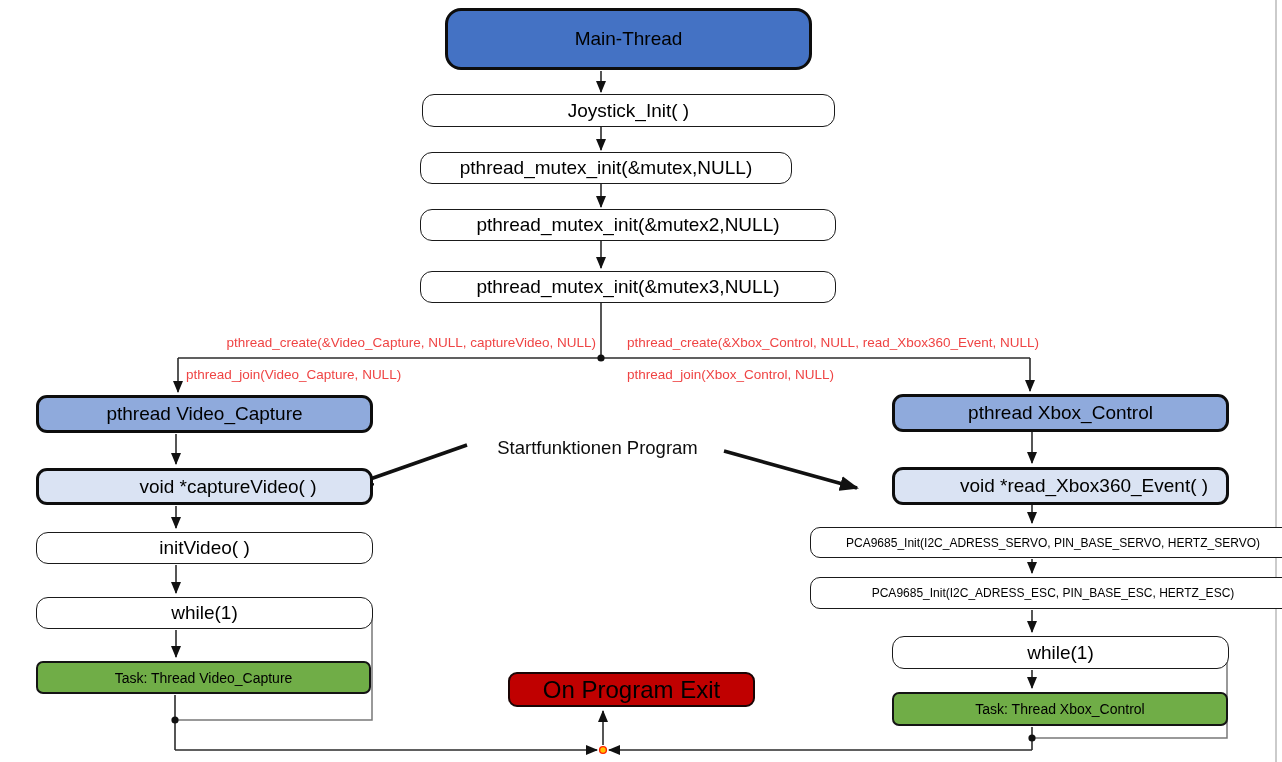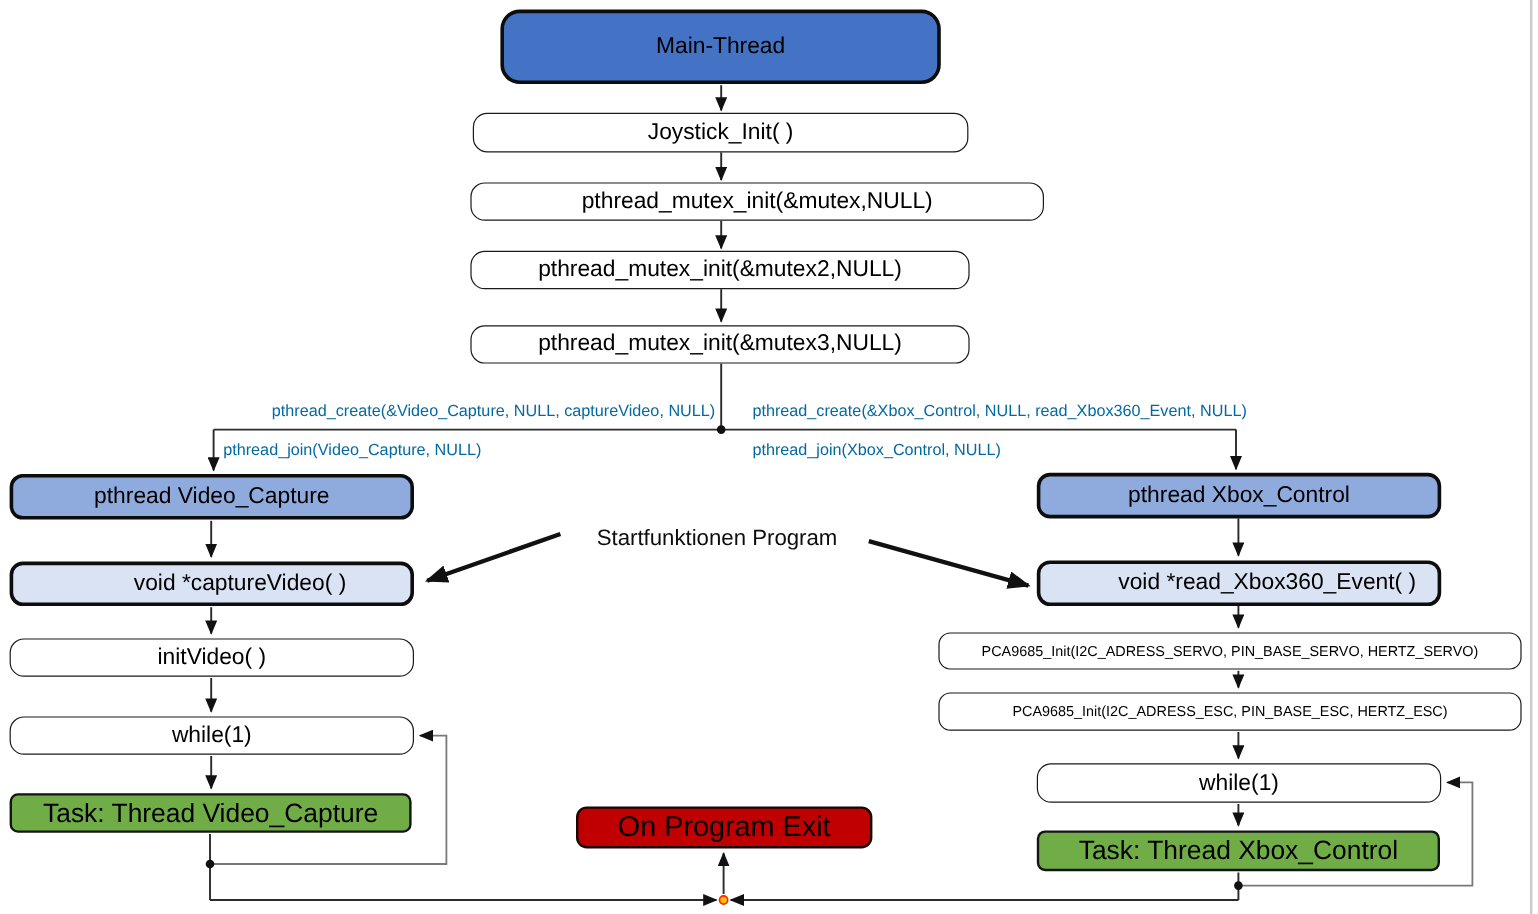--- a/index.html
+++ b/index.html
@@ -4,30 +4,30 @@
 <style>
   html,body{margin:0;padding:0;background:#fff;}
   .stage{
     position:relative;width:1282px;height:762px;background:#ffffff;
     font-family:"Liberation Sans",sans-serif;color:#000;overflow:hidden;
   }
   .lines{position:absolute;left:0;top:0;width:1282px;height:762px;}
   .node{
     position:absolute;display:flex;align-items:center;justify-content:center;
     box-sizing:border-box;white-space:nowrap;color:#000;background:#fff;
-    border:1.4px solid #1a1a1a;border-radius:12px;font-size:19px;z-index:2;
+    border:1.4px solid #1a1a1a;border-radius:12px;font-size:19px;z-index:2;margin-left:28px;
   }
   .n-main{background:#4472C4;border:3.4px solid #0d0d0d;border-radius:16px;}
   .n-thread{background:#8FAADC;border:3px solid #0d0d0d;border-radius:11px;}
   .n-startfn{background:#DAE3F3;border:3px solid #0d0d0d;border-radius:11px;padding-left:47px;}
-  .n-task{background:#70AD47;border:2.2px solid #141414;border-radius:7px;font-size:22px;}
+  .n-task{background:#70AD47;border:2.2px solid #141414;border-radius:7px;font-size:14px;}
   .n-exit{background:#C00000;border:2.4px solid #1a0404;border-radius:9px;font-size:24px;}
   .n-small{font-size:12px;border-radius:10px;}
   .edge-label{
-    position:absolute;font-size:13.5px;color:#0369a1;white-space:nowrap;z-index:2;
+    position:absolute;font-size:13.5px;color:#ef4444;white-space:nowrap;z-index:2;
   }
   .callout{
     position:absolute;font-size:18.5px;color:#0d0d0d;white-space:nowrap;
     text-align:center;z-index:2;
   }
   .frame-right{position:absolute;left:1275px;top:0;width:2px;height:762px;background:#cbcbcb;}
 </style>
 </head>
 <body>
 
@@ -86,21 +86,21 @@
     <g stroke="#111" stroke-width="3.6" fill="none">
       <path d="M467 445 L356 484" marker-end="url(#ahBig)"></path>
       <path d="M724 451 L857 488" marker-end="url(#ahBig)"></path>
     </g>
   </svg>
 
   <div class="node n-main" style="left:417px;top:8px;width:367px;height:62px;">Main-Thread</div>
 
   <div class="node" style="left:394px;top:94px;width:413px;height:33px;">Joystick_Init( )</div>
 
-  <div class="node" style="left:392px;top:152px;width:478px;height:32px;">pthread_mutex_init(&amp;mutex,NULL)</div>
+  <div class="node" style="left:392px;top:152px;width:372px;height:32px;">pthread_mutex_init(&amp;mutex,NULL)</div>
 
   <div class="node" style="left:392px;top:209px;width:416px;height:32px;">pthread_mutex_init(&amp;mutex2,NULL)</div>
 
   <div class="node" style="left:392px;top:271px;width:416px;height:32px;">pthread_mutex_init(&amp;mutex3,NULL)</div>
 
   <div class="edge-label" style="left:166px;top:335px;width:430px;text-align:right;">pthread_create(&amp;Video_Capture, NULL, captureVideo, NULL)</div>
   <div class="edge-label" style="left:186px;top:367px;">pthread_join(Video_Capture, NULL)</div>
   <div class="edge-label" style="left:627px;top:335px;">pthread_create(&amp;Xbox_Control, NULL, read_Xbox360_Event, NULL)</div>
   <div class="edge-label" style="left:627px;top:367px;">pthread_join(Xbox_Control, NULL)</div>
 

